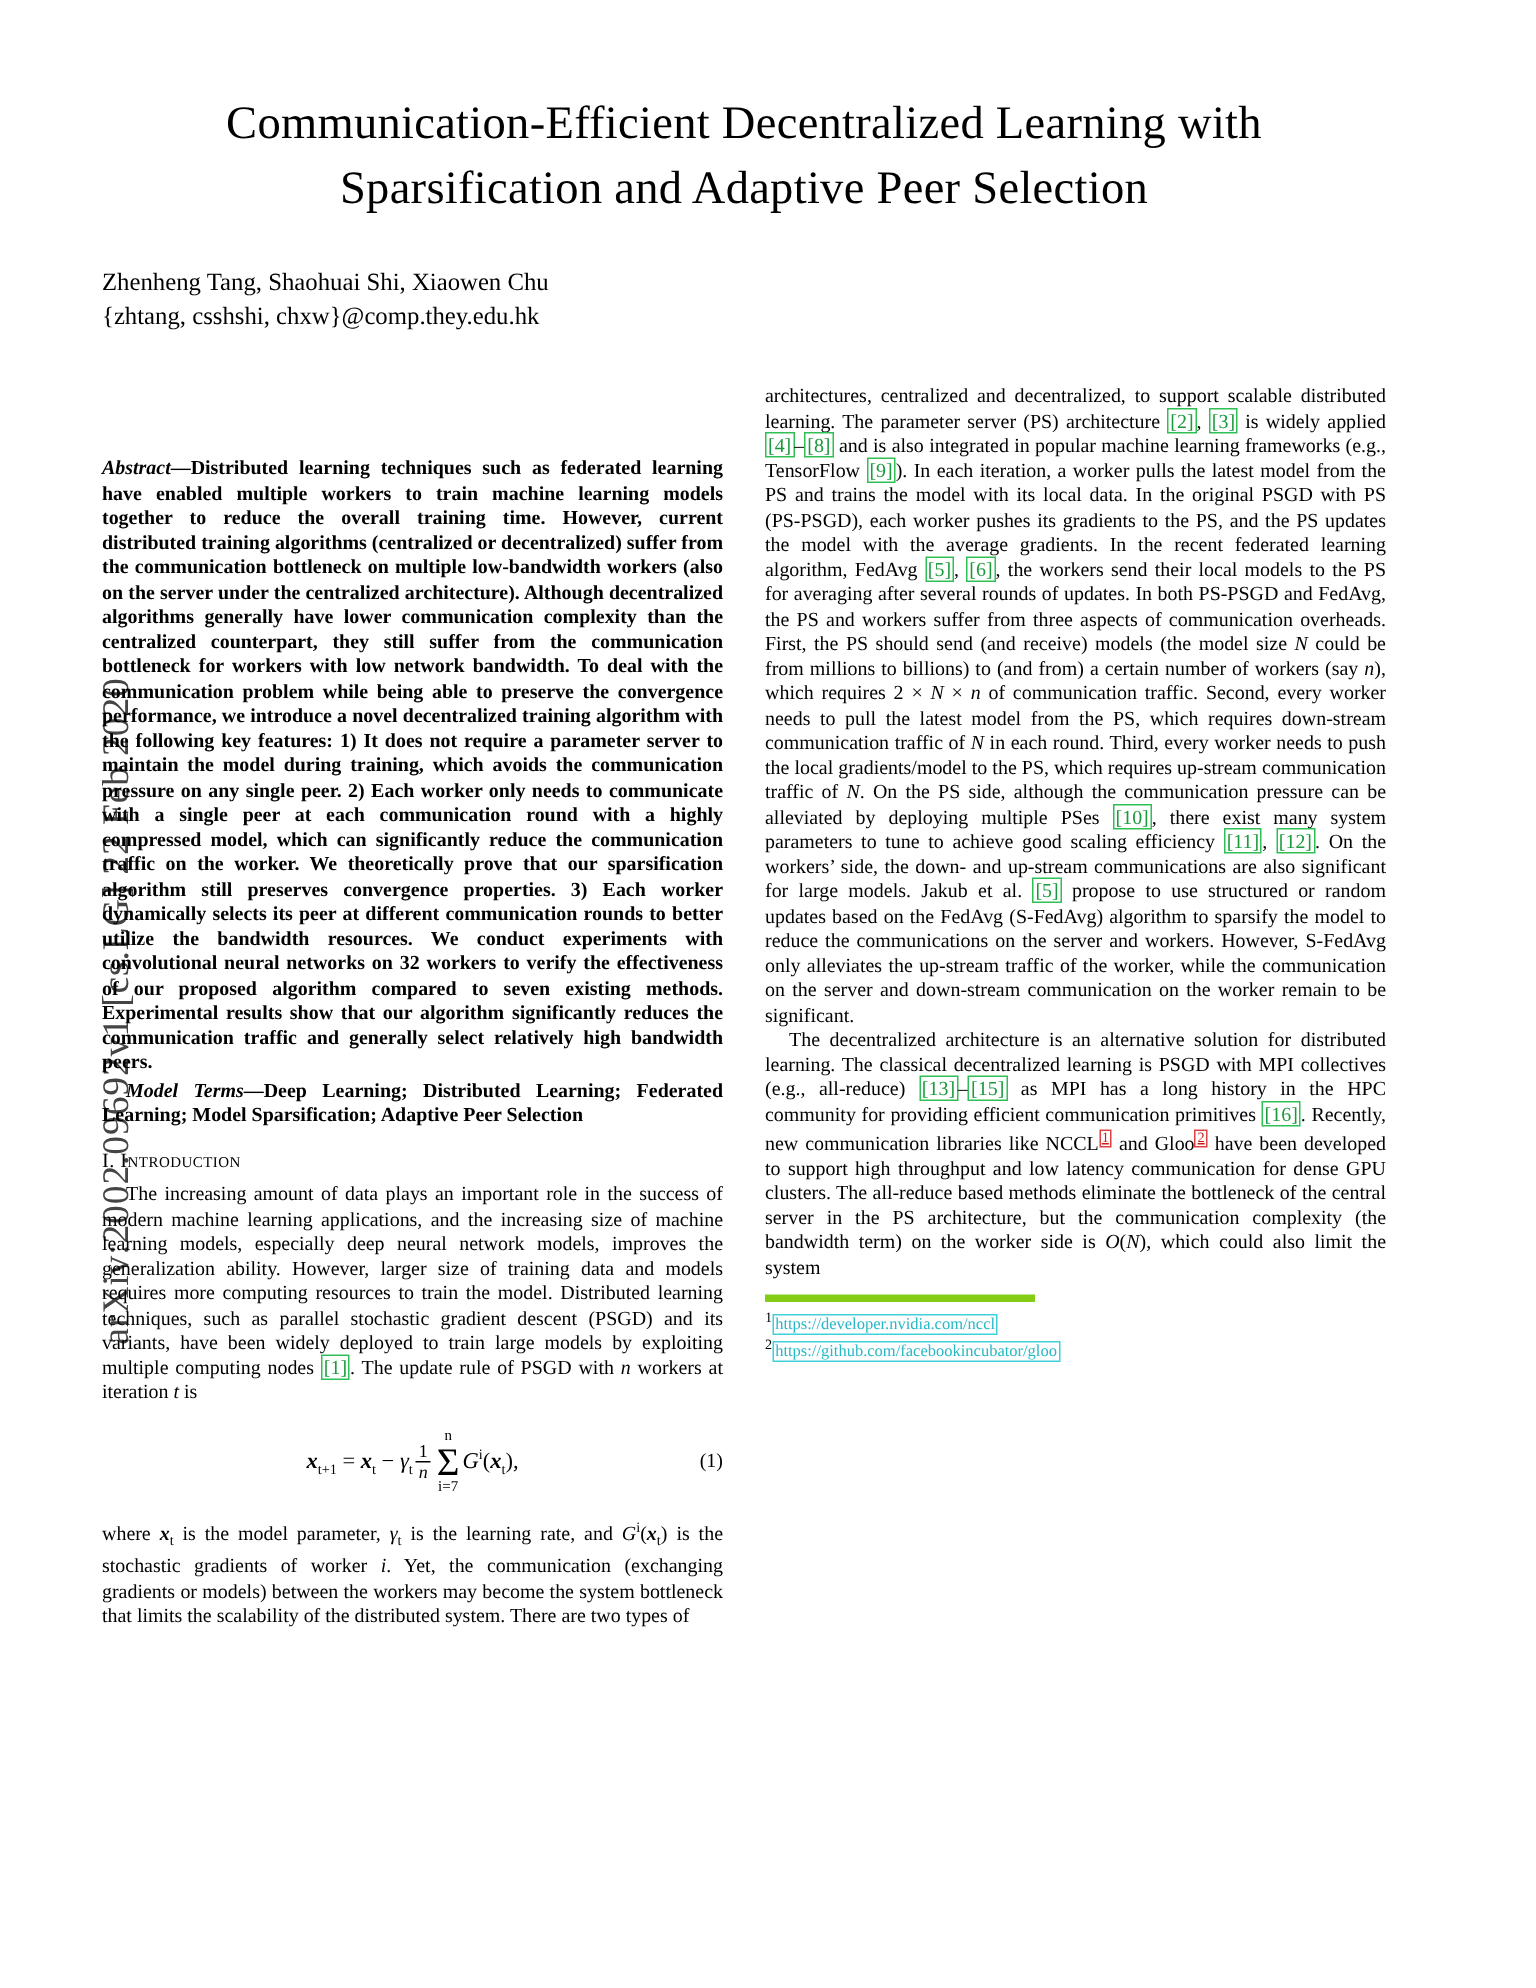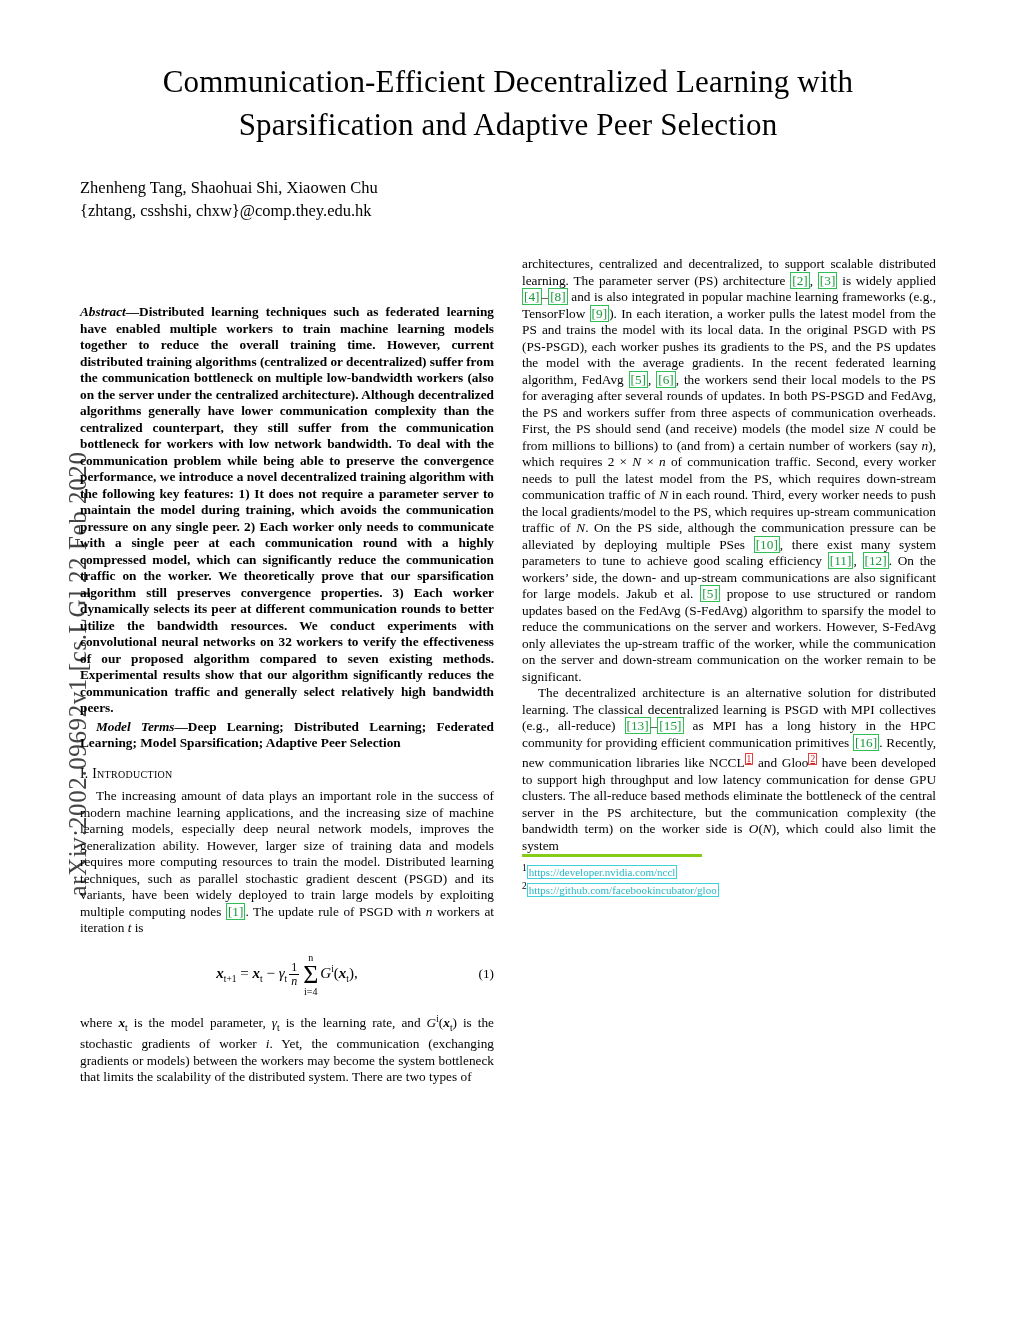--- a/index.html
+++ b/index.html
@@ -31,21 +31,21 @@
     transform-origin: center center;
     font-family: "Liberation Serif", serif;
     font-size: 25px;
     letter-spacing: 0.6px;
     color: #444444;
     text-align: center;
     white-space: nowrap;
   }
   .content {
     position: absolute;
-    left: 80px;
+    left: 68px;
     top: 60px;
     width: 856px;
   }
   .title {
     text-align: center;
     font-size: 31px;
     line-height: 43px;
     font-weight: normal;
     margin: 0 0 10px 0;
     letter-spacing: 0.2px;
@@ -138,22 +138,22 @@
   }
   .frac .num { border-bottom: 1px solid #000; padding: 0 2px; }
   .frac .den { padding: 0 2px; }
   .cite {
     color: #1a9a3c;
     border: 1px solid #2fbf54;
     padding: 0 1px;
     text-decoration: none;
   }
   .footnote-area {
-    margin-top: 0;
-    border-top: 3px solid #84cc16;
+    margin-top: 10px;
+    border-top: 5px solid #84cc16;
     width: 180px;
     padding-top: 4px;
   }
   .footnote {
     font-size: 11px;
     line-height: 14px;
     white-space: nowrap;
   }
   .fnlink {
     color: #26b8c6;
@@ -202,21 +202,21 @@
         <p><span>The increasing amount of data plays an important role in the success of modern machine learning applications, and the increasing size of machine learning models, especially deep neural network models, improves the generalization ability. However, larger size of training data and models requires more computing resources to train the model. Distributed learning techniques, such as parallel stochastic gradient descent (PSGD) and its variants, have been widely deployed to train large models by exploiting multiple computing nodes </span><a class="cite" href="#">[1]</a><span>. The update rule of PSGD with </span><span class="mi">n</span><span> workers at iteration </span><span class="mi">t</span><span> is</span></p>
 
         <div class="eqn-block">
           <span class="eqn-body">
             <span class="mb mi">x</span><sub>t+1</sub> = <span class="mb mi">x</span><sub>t</sub> − <span class="mi">γ</span><sub>t</sub><span class="frac">
                 <span class="num">1</span>
                 <span class="den mi">n</span>
               </span><span class="sum">
                 <span>n</span>
                 <span class="big">Σ</span>
-                <span>i=4</span>
+                <span>i=7</span>
               </span><span class="mi">G</span><sup>i</sup>(<span class="mb mi">x</span><sub>t</sub>),
           </span>
           <span class="eqn-num">(1)</span>
         </div>
 
         <p class="noindent"><span>where </span><span class="mb mi">x</span><sub>t</sub><span> is the model parameter, </span><span class="mi">γ</span><sub>t</sub><span> is the learning rate, and </span><span class="mi">G</span><sup>i</sup>(<span class="mb mi">x</span><sub>t</sub>)<span> is the stochastic gradients of worker </span><span class="mi">i</span><span>. Yet, the communication (exchanging gradients or models) between the workers may become the system bottleneck that limits the scalability of the distributed system. There are two types of</span></p>
 
       </div>
 
       <div class="col">

